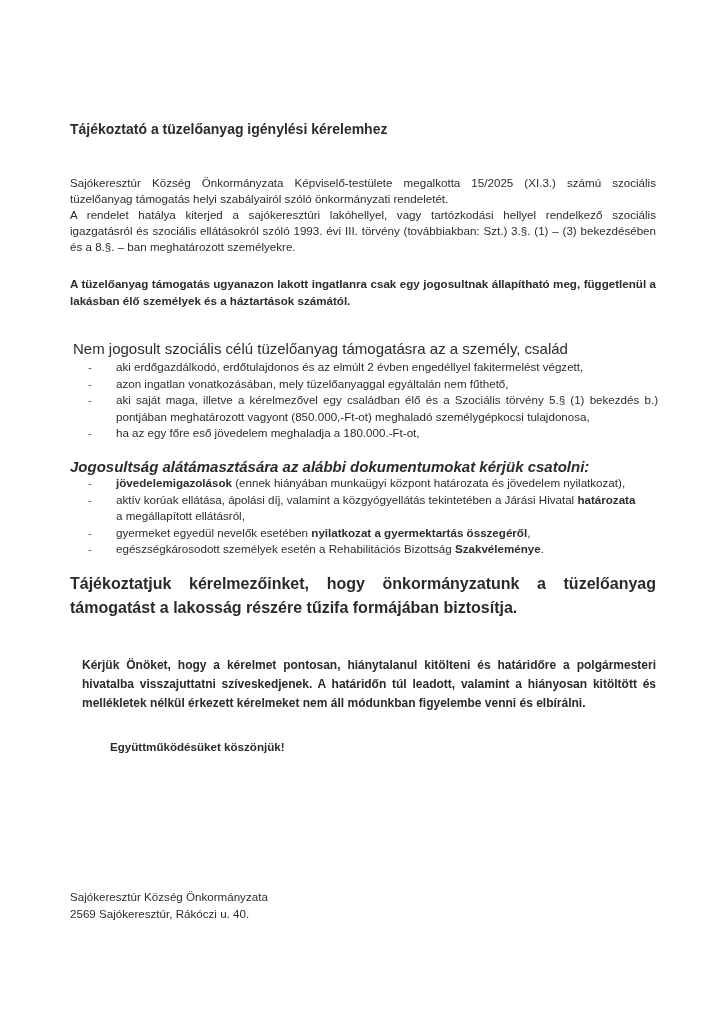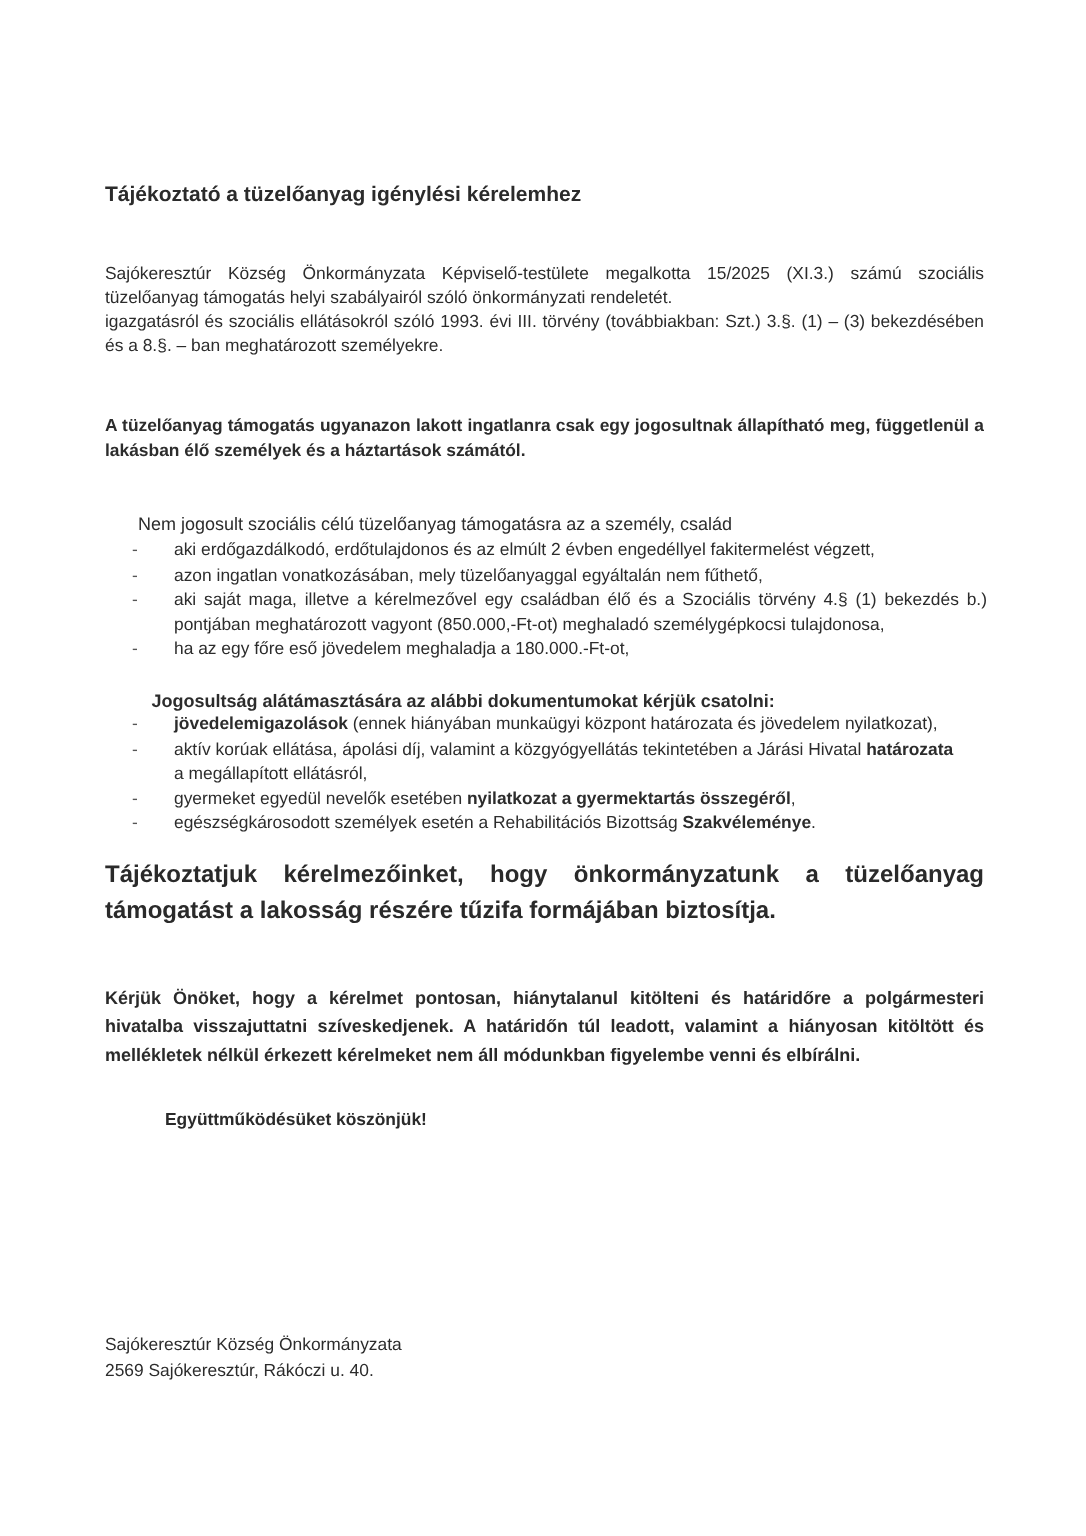--- a/index.html
+++ b/index.html
@@ -53,28 +53,27 @@
       height: 16px;
     }
     .bold { font-weight: bold; }
     .intro { top: 175px; }
     .notice { top: 275px; }
     .notice .plain-line, .notice .justify-line { height: 17px; line-height: 17px; }
 
     .list-heading {
       position: absolute;
       left: 73px;
-      font-size: 12px;
+      font-size: 15px;
       line-height: 16px;
       white-space: nowrap;
       color: #2c2c2c;
-      margin-left: 19px;
     }
     .nj-heading { top: 341px; }
-    .doc-heading { top: 459px; left: 82px; }
+    .doc-heading { top: 459px; left: 70px; font-style: italic; }
 
     .list {
       position: absolute;
       left: 88px;
       width: 570px;
       font-size: 11.6px;
       line-height: 16.6px;
       color: #2c2c2c;
       margin: 0;
       padding: 0;
@@ -117,21 +116,21 @@
     .request {
       position: absolute;
       left: 70px;
       top: 656px;
       width: 586px;
       font-size: 12px;
       line-height: 19px;
       font-weight: bold;
       color: #2a2a2a;
     }
-    .request .justify-line, .request .plain-line { height: 19px; }
+    .request .justify-line, .request .plain-line { height: 19px; margin-left: 12px; }
 
     .thanks {
       position: absolute;
       left: 70px;
       top: 740px;
       font-size: 11.6px;
       font-weight: bold;
       color: #2a2a2a;
       white-space: nowrap;
       padding-left: 40px;
@@ -150,20 +149,21 @@
 </head>
 <body>
 
 <div class="page">
 
   <div class="title">Tájékoztató a tüzelőanyag igénylési kérelemhez</div>
 
   <div class="block intro">
     <span class="justify-line" style="white-space: normal; overflow: hidden;">Sajókeresztúr Község Önkormányzata Képviselő-testülete megalkotta 15/2025 (XI.3.) számú szociális</span>
     <span class="plain-line">tüzelőanyag támogatás helyi szabályairól szóló önkormányzati rendeletét.</span>
+    <span class="justify-line" style="white-space: normal; overflow: hidden;">A rendelet hatálya kiterjed a sajókeresztúri lakóhellyel, vagy tartózkodási hellyel rendelkező szociális</span>
     <span class="justify-line" style="white-space: normal; overflow: hidden;">igazgatásról és szociális ellátásokról szóló 1993. évi III. törvény (továbbiakban: Szt.) 3.§. (1) – (3) bekezdésében</span>
     <span class="plain-line">és a 8.§. – ban meghatározott személyekre.</span>
   </div>
 
   <div class="block notice bold">
     <span class="justify-line" style="white-space: normal; overflow: hidden;">A tüzelőanyag támogatás ugyanazon lakott ingatlanra csak egy jogosultnak állapítható meg, függetlenül a</span>
     <span class="plain-line">lakásban élő személyek és a háztartások számától.</span>
   </div>
 
   <div class="list-heading nj-heading">Nem jogosult szociális célú tüzelőanyag támogatásra az a személy, család</div>
@@ -172,21 +172,21 @@
     <li>
       <span class="dash">-</span>
       <span class="line">aki erdőgazdálkodó, erdőtulajdonos és az elmúlt 2 évben engedéllyel fakitermelést végzett,</span>
     </li>
     <li>
       <span class="dash">-</span>
       <span class="line">azon ingatlan vonatkozásában, mely tüzelőanyaggal egyáltalán nem fűthető,</span>
     </li>
     <li>
       <span class="dash">-</span>
-      <span class="line just" style="white-space: normal; overflow: hidden;">aki saját maga, illetve a kérelmezővel egy családban élő és a Szociális törvény 4.§ (1) bekezdés b.)</span>
+      <span class="line just" style="white-space: normal; overflow: hidden;">aki saját maga, illetve a kérelmezővel egy családban élő és a Szociális törvény 5.§ (1) bekezdés b.)</span>
       <span class="line">pontjában meghatározott vagyont (850.000,-Ft-ot) meghaladó  személygépkocsi tulajdonosa,</span>
     </li>
     <li>
       <span class="dash">-</span>
       <span class="line">ha az egy főre eső jövedelem meghaladja a 180.000.-Ft-ot,</span>
     </li>
   </ul>
 
   <div class="list-heading doc-heading bold">Jogosultság alátámasztására az alábbi dokumentumokat kérjük csatolni:</div>
 

